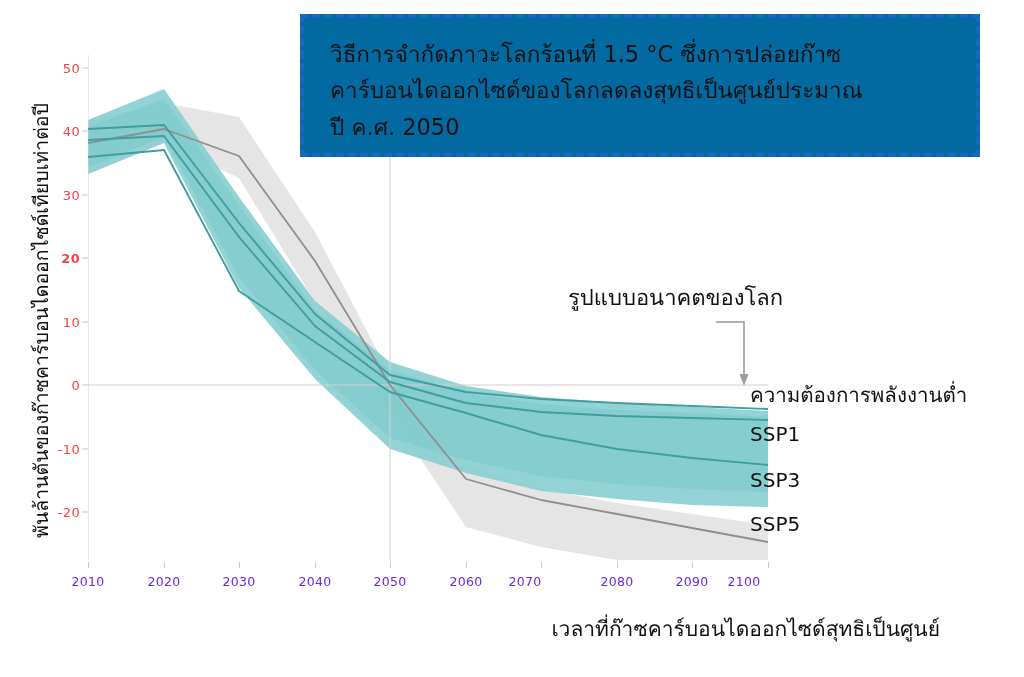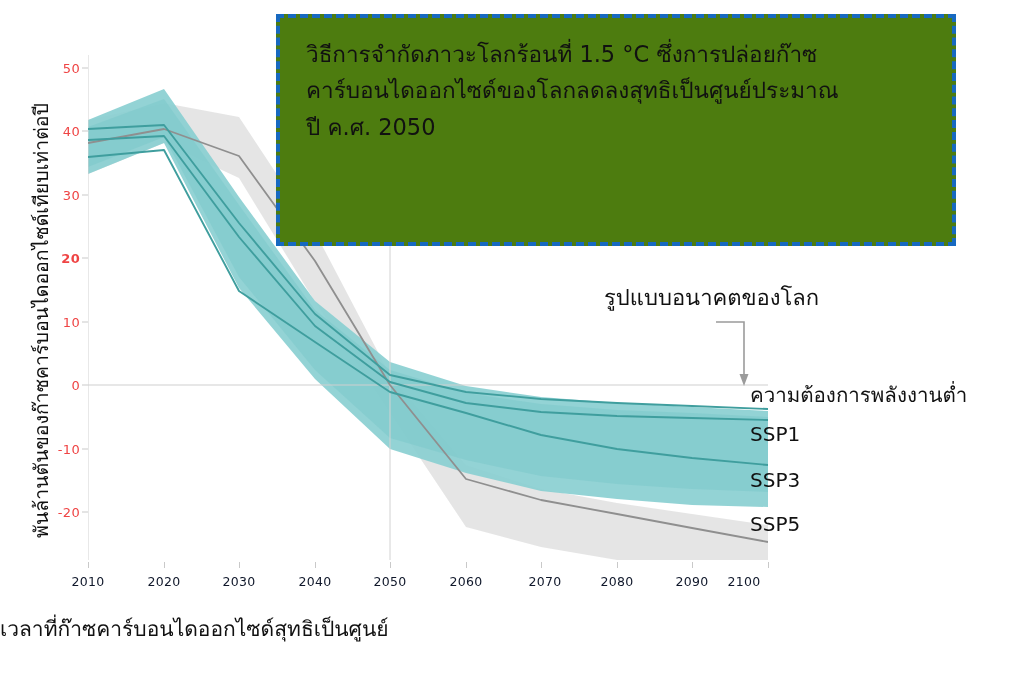--- a/index.html
+++ b/index.html
@@ -22,21 +22,21 @@
     transform:translateY(-50%);white-space:nowrap;
     letter-spacing:.3px;
   }
   .ytick-mark{
     position:absolute;left:-6px;width:6px;height:1px;background:#c9c9c9;
     transform:translateY(-50%);
   }
   
   .xtick{
     position:absolute;top:100%;margin-top:14px;
-    font-size:12.5px;color:#0f172a;
+    font-size:12.5px;color:#6d28d9;
     transform:translateX(-50%);white-space:nowrap;letter-spacing:.3px;
   }
   .xtick-mark{
     position:absolute;top:100%;margin-top:2px;width:1px;height:6px;background:#c9c9c9;
   }
 
   
   #y-axis-title{
     position:absolute;left:18px;top:0;height:640px;width:46px;
     display:flex;align-items:center;justify-content:center;
@@ -44,39 +44,39 @@
   #y-axis-title span{
     transform:rotate(-90deg);
     white-space:nowrap;
     font-size:19.5px;color:#111;
     font-family:"DejaVu Sans","Liberation Sans",sans-serif;
   }
 
   
   #x-axis-title{
     position:absolute;left:0;top:612px;width:940px;
-    text-align:left;font-size:21px;color:#111;
+    text-align:right;font-size:21px;color:#111;
   }
 
   
   #callout{
-    position:absolute;left:276px;top:14px;width:680px;height:232px;
-    background:#4d7c0f;
+    position:absolute;left:300px;top:14px;width:680px;height:143px;
+    background:#0369a1;
     border:4px dashed #1769c0;
     box-sizing:border-box;
   }
   #callout-text{
     padding:18px 22px 0 26px;
     font-size:22.5px;line-height:1.62;color:#111;
   }
 
   
   #legend-title{
     position:absolute;left:568px;top:280px;
-    font-size:22px;color:#111;white-space:nowrap;margin-left:36px;
+    font-size:22px;color:#111;white-space:nowrap;
   }
   .legend-item{
     position:absolute;font-size:20px;color:#111;white-space:nowrap;
   }
   #legend-lowdemand{left:750px;top:378px;}
   #legend-ssp1{left:750px;top:422px;}
   #legend-ssp3{left:750px;top:468px;}
   #legend-ssp5{left:750px;top:512px;}
   #legend-lowdemand{font-size:20.5px;}
 
@@ -142,21 +142,21 @@
     <div class="xtick" style="left:76px;"><span>2020</span></div>
     <div class="xtick-mark" style="left:151px;"></div>
     <div class="xtick" style="left:151px;"><span>2030</span></div>
     <div class="xtick-mark" style="left:227px;"></div>
     <div class="xtick" style="left:227px;"><span>2040</span></div>
     <div class="xtick-mark" style="left:302px;"></div>
     <div class="xtick" style="left:302px;"><span>2050</span></div>
     <div class="xtick-mark" style="left:378px;"></div>
     <div class="xtick" style="left:378px;"><span>2060</span></div>
     <div class="xtick-mark" style="left:453px;"></div>
-    <div class="xtick" style="left:457px;text-align:right;"><span>2070</span></div>
+    <div class="xtick" style="left:437px;text-align:right;"><span>2070</span></div>
     <div class="xtick-mark" style="left:529px;"></div>
     <div class="xtick" style="left:529px;"><span>2080</span></div>
     <div class="xtick-mark" style="left:604px;"></div>
     <div class="xtick" style="left:604px;"><span>2090</span></div>
     <div class="xtick-mark" style="left:680px;"></div>
     <div class="xtick" style="left:656px;"><span>2100</span></div>
   </div>
 
   <div id="x-axis-title">
     <span>เวลาที่ก๊าซคาร์บอนไดออกไซด์สุทธิเป็นศูนย์</span>

